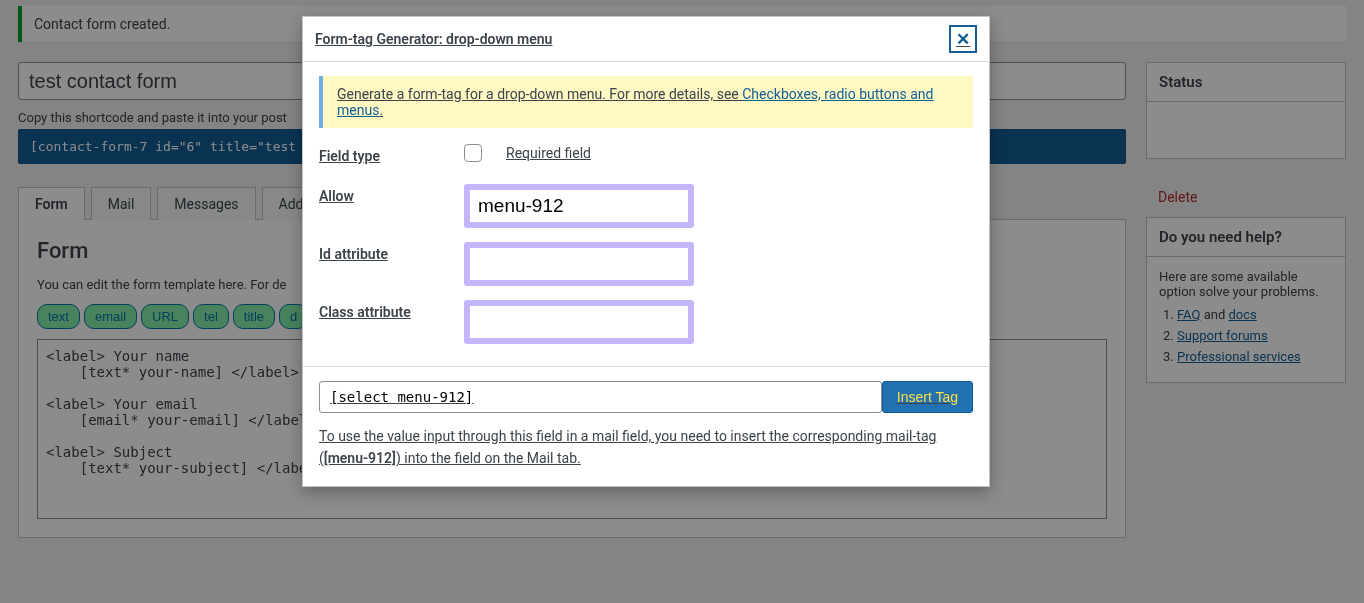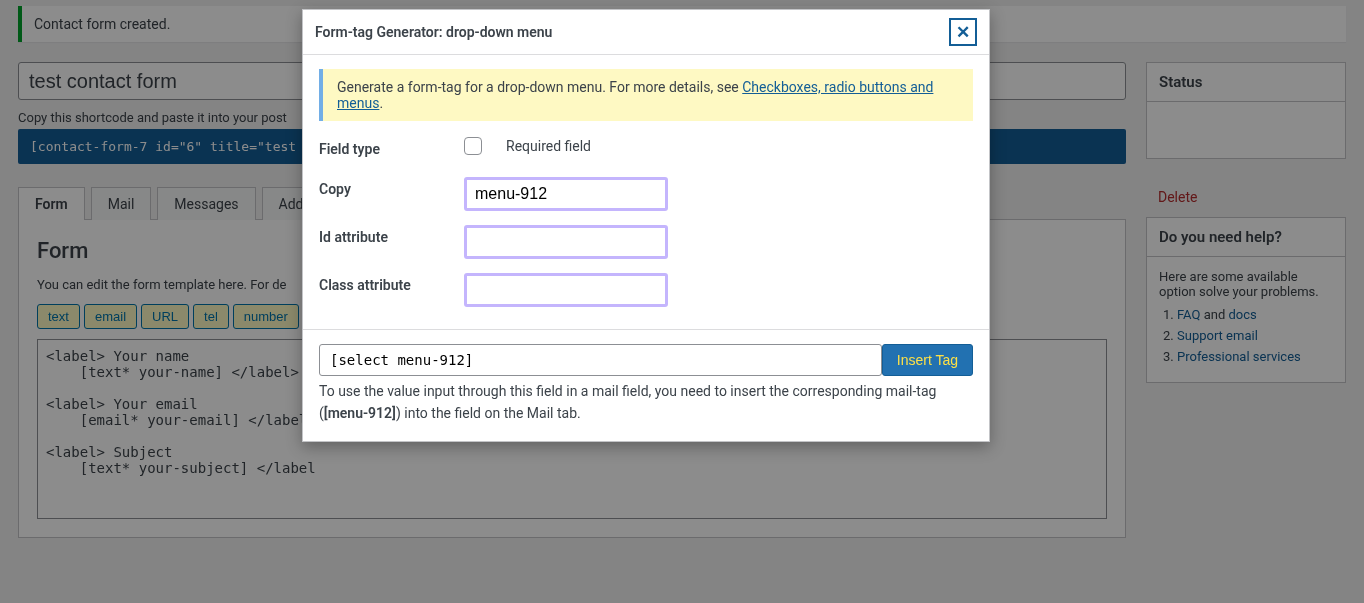--- a/index.html
+++ b/index.html
@@ -83,24 +83,24 @@
   .tab-panel h2 {
     font-size: 22px;
     font-weight: 500;
     margin-bottom: 14px;
   }
   .tab-panel p { font-size: 13px; margin-bottom: 12px;}
   .tagbtn-row { display:flex; flex-wrap: wrap; gap:4px; margin-bottom:10px;}
   .tagbtn {
     border:1px solid #0073aa;
     color:#0073aa;
-    background:#fef9c3;
+    background:#86efac;
     padding:4px 10px;
     font-size:13px;
-    border-radius:3px;
+    border-radius:10px;
     cursor:pointer;
     font-weight:500;
   }
   .form-template {
     border:1px solid #8c8f94;
     width:100%;
     height:180px;
     padding:8px;
     font-family: Consolas, Monaco, monospace;
     font-size:14px;
@@ -120,34 +120,35 @@
   }
   .side-box .side-body { padding:12px; font-size:13px; }
   .delete-link {
     color:#b32d2e;
     padding:12px;
     display:block;
     font-size:14px;
   }
   .help-list { padding-left:18px; margin-top:8px;}
   .help-list li { margin-bottom:6px;}
-  .help-list a { color:#135e96; }
+  .help-list a { color:#135e96; text-decoration: underline;}
 
   
   .modal-overlay {
     position:absolute; inset:0;
     background: rgba(0,0,0,0.45);
   }
   .modal {
     position:absolute;
-    top:9px; left:302px;
+    top:16px; left:302px;
     width:688px;
     background:#fff;
     border:1px solid #c3c4c7;
     box-shadow:0 5px 15px rgba(0,0,0,.3);
+    text-decoration:underline;
   }
   .modal-header {
     display:flex; align-items:center; justify-content:space-between;
     padding:8px 12px;
     border-bottom:1px solid #dcdcde;
     font-size:14px;
     font-weight:600;
   }
   .close-btn {
     width:28px; height:28px;
@@ -170,35 +171,35 @@
   .info-callout a { color:#135e96; text-decoration:underline; }
   .field-row { display:flex; align-items:flex-start; margin-bottom:14px; }
   .field-label { width:145px; font-weight:600; padding-top:4px;}
   .field-control { flex:1; }
   .cbx-row { display:flex; align-items:center; gap:24px; margin-bottom:8px;}
   .cbx {
     width:18px; height:18px; border:1px solid #8c8f94; border-radius:4px;
     display:inline-block; background:#fff;
   }
   .txt-input {
-    width:204px; padding:5px 8px; border:3px solid #c4b5fd; border-radius:3px;
-    font-size:16px;
+    width:230px; padding:5px 8px; border:6px solid #c4b5fd; border-radius:3px;
+    font-size:19px;
   }
   .opts-area {
     width:218px; height:86px; border:1px solid #8c8f94; border-radius:3px;
     resize: both; padding:5px;
     display:inline-block; vertical-align:bottom;
   }
   .opts-hint { font-size:14px; color:#3c434a; margin-left:4px;}
   .modal-footer {
     border-top:1px solid #dcdcde;
     padding:14px 16px 16px 16px;
     margin-top:22px;
   }
-  .footer-row { display:flex; gap:0; align-items:flex-end; margin-bottom:4px;}
+  .footer-row { display:flex; gap:0; align-items:flex-end; margin-bottom:12px;}
   .tag-output {
     flex:1;
     border:1px solid #8c8f94; border-radius:3px;
     padding:7px 10px;
     font-family: Consolas, Monaco, monospace;
     font-size:14px;
   }
   .insert-btn {
     background:#2271b1; color:#fde047;
     border:1px solid #135e96; border-radius:3px;
@@ -229,21 +230,21 @@
       </div>
 
       <div class="tab-panel">
         <h2>Form</h2>
         <p>You can edit the form template here. For de</p>
         <div class="tagbtn-row">
           <button class="tagbtn">text</button>
           <button class="tagbtn">email</button>
           <button class="tagbtn">URL</button>
           <button class="tagbtn">tel</button>
-          <button class="tagbtn">number</button>
+          <button class="tagbtn">title</button>
           <button class="tagbtn">d</button>
         </div>
         <div class="form-template">&lt;label&gt; Your name
     [text* your-name] &lt;/label&gt;
 
 &lt;label&gt; Your email
     [email* your-email] &lt;/label&gt;
 
 &lt;label&gt; Subject
     [text* your-subject] &lt;/label</div>
@@ -257,21 +258,21 @@
       </div>
       <a class="delete-link">Delete</a>
       <div class="side-box">
         <h3>Do you need help?</h3>
         <div class="side-body">
           <span>Here are some available option solve your problems.</span>
           <ol class="help-list">
             <li>
               <a>FAQ</a><span> and </span><a>docs</a>
             </li>
-            <li><a>Support email</a></li>
+            <li><a>Support forums</a></li>
             <li><a>Professional services</a></li>
           </ol>
         </div>
       </div>
     </div>
   </div>
 </div>
 
 <div class="modal-overlay"></div>
 <div class="modal">
@@ -290,21 +291,21 @@
       <div class="field-label">Field type</div>
       <div class="field-control">
         <div class="cbx-row">
           <span class="cbx"></span>
           <span>Required field</span>
         </div>
       </div>
     </div>
 
     <div class="field-row">
-      <div class="field-label">Copy</div>
+      <div class="field-label">Allow</div>
       <div class="field-control">
         <input class="txt-input" value="menu-912" style="">
       </div>
     </div>
 
 
     <div class="field-row">
       <div class="field-label">Id attribute</div>
       <div class="field-control"><input class="txt-input" style=""></div>
     </div>

